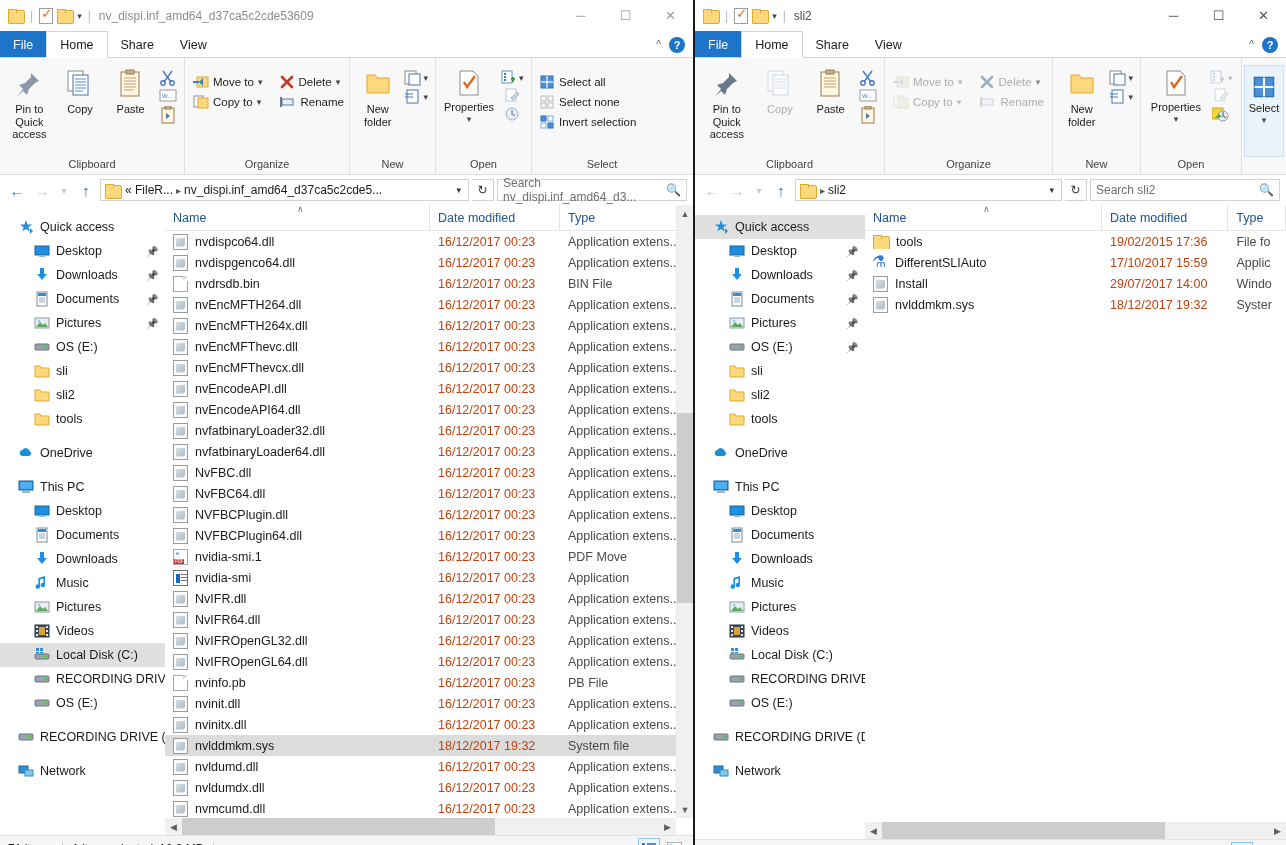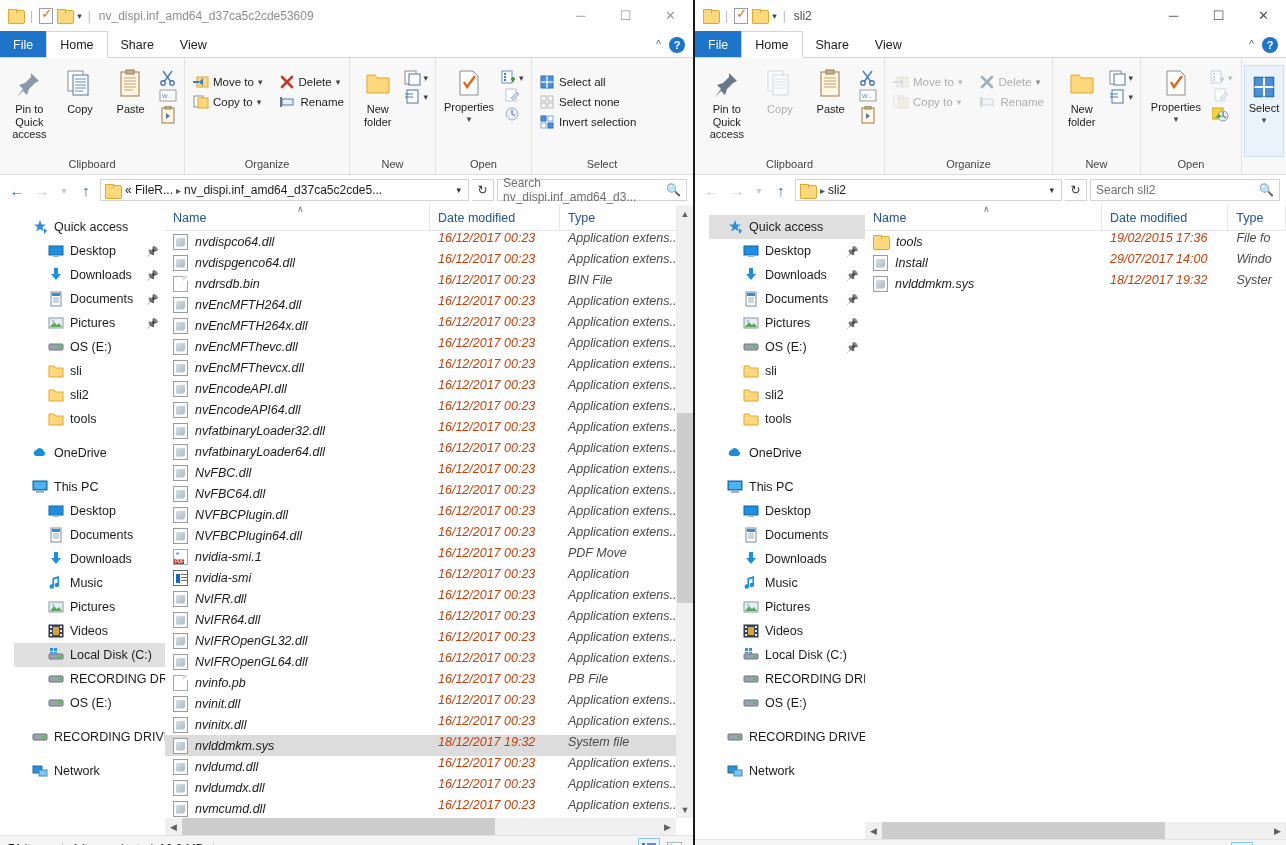--- a/index.html
+++ b/index.html
@@ -92,38 +92,38 @@
              display: flex; align-items: center; justify-content: center; font-size: 12px; color: #333; }
   .search-box { width: 190px; height: 22px; border: 1px solid #d3d3d3; background: #fff; display: flex;
                 align-items: center; padding: 0 5px; font-size: 12px; color: #6f6f6f; }
   .search-box .sq { margin-left: auto; font-size: 12px; color: #444; }
 
   
   .main { display: flex; position: relative; }
   .navpane { width: 165px; padding-top: 10px; overflow: hidden; position: relative; flex: none; }
   .navpane.rp { width: 170px; }
   .tree-item { height: 24px; display: flex; align-items: center; font-size: 12.5px; color: #1b1b1b;
-               padding-right: 6px; position: relative; white-space: nowrap; margin-left: 14px; }
+               padding-right: 6px; position: relative; white-space: nowrap; }
   .tree-item .ti-icon { width: 16px; height: 16px; margin-right: 6px; display: flex;
                         align-items: center; justify-content: center; flex: none; }
   .tree-item.sel { background: #e0e0e0; }
   .tree-item .pin { margin-left: auto; font-size: 11px; color: #8b8b8b; }
   .ind-0 { padding-left: 18px; }
   .ind-1 { padding-left: 34px; }
   .grp-gap { height: 10px; }
 
   
   .listpane { flex: 1; position: relative; overflow: hidden; }
   .colheaders { height: 26px; display: flex; align-items: center; font-size: 12.5px; color: #21548f;
                 border-bottom: 1px solid #e5e5e5; position: relative; }
   .colh { height: 26px; display: flex; align-items: center; padding-left: 8px;
           border-right: 1px solid #e5e5e5; position: relative; }
   .colh .sortind { position: absolute; left: 50%; top: -1px; font-size: 9px; color: #7a7a7a; }
   .rows { position: relative; }
-  .row { height: 21px; display: flex; font-size: 12.5px; color: #1b1b1b; font-style: italic; }
+  .row { height: 21px; display: flex; align-items: center; font-size: 12.5px; color: #1b1b1b; }
   .row.sel { background: #dcdcdc; }
   .cell-name { display: flex; align-items: center; gap: 7px; padding-left: 8px; overflow: hidden;
                white-space: nowrap; }
   .cell-date { color: #c2410c; padding-left: 8px; white-space: nowrap; }
   .cell-type { color: #4a4a4a; padding-left: 8px; white-space: nowrap; overflow: hidden; }
 
   
   .fi { width: 15px; height: 16px; flex: none; position: relative; }
   .fi-page { background: #fff; border: 1px solid #a8a8a8; }
   .fi-page:after { content:""; position:absolute; right:-1px; top:-1px; border-width: 0 0 5px 5px;
@@ -1440,20 +1440,28 @@
           <div class="row">
             <div class="cell-name" style="width: 248px;">
               <span class="fi fi-folder"></span>
               <span>tools</span>
             </div>
             <div class="cell-date" style="width: 132px;">19/02/2015 17:36</div>
             <div class="cell-type" style="width: 60px;">File fo</div>
           </div>
           <div class="row">
             <div class="cell-name" style="width: 248px;">
+              <span class="fi fi-flask"></span>
+              <span>DifferentSLIAuto</span>
+            </div>
+            <div class="cell-date" style="width: 132px;">17/10/2017 15:59</div>
+            <div class="cell-type" style="width: 60px;">Applic</div>
+          </div>
+          <div class="row">
+            <div class="cell-name" style="width: 248px;">
               <span class="fi fi-dll"></span>
               <span>Install</span>
             </div>
             <div class="cell-date" style="width: 132px;">29/07/2017 14:00</div>
             <div class="cell-type" style="width: 60px;">Windo</div>
           </div>
           <div class="row">
             <div class="cell-name" style="width: 248px;">
               <span class="fi fi-dll"></span>
               <span>nvlddmkm.sys</span>

